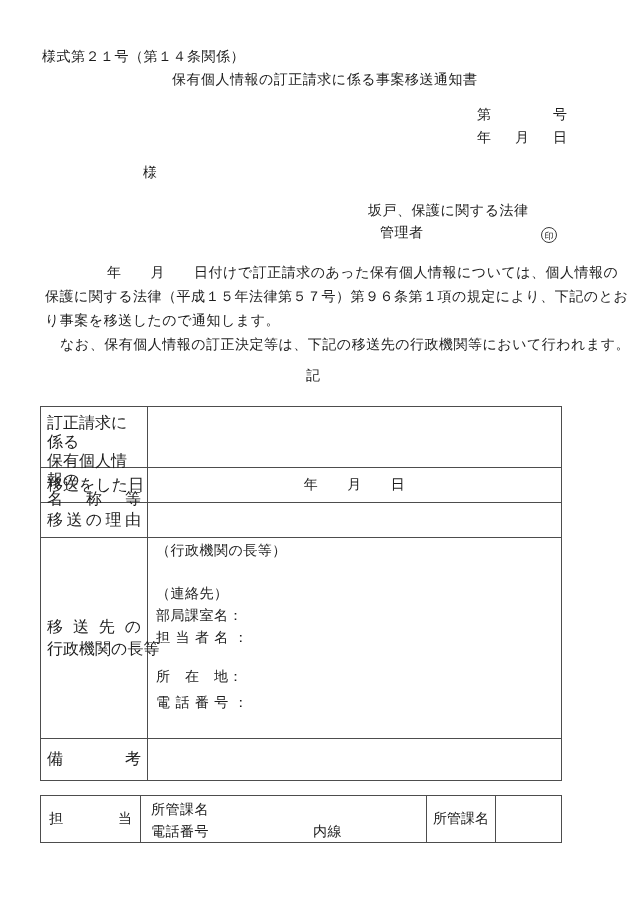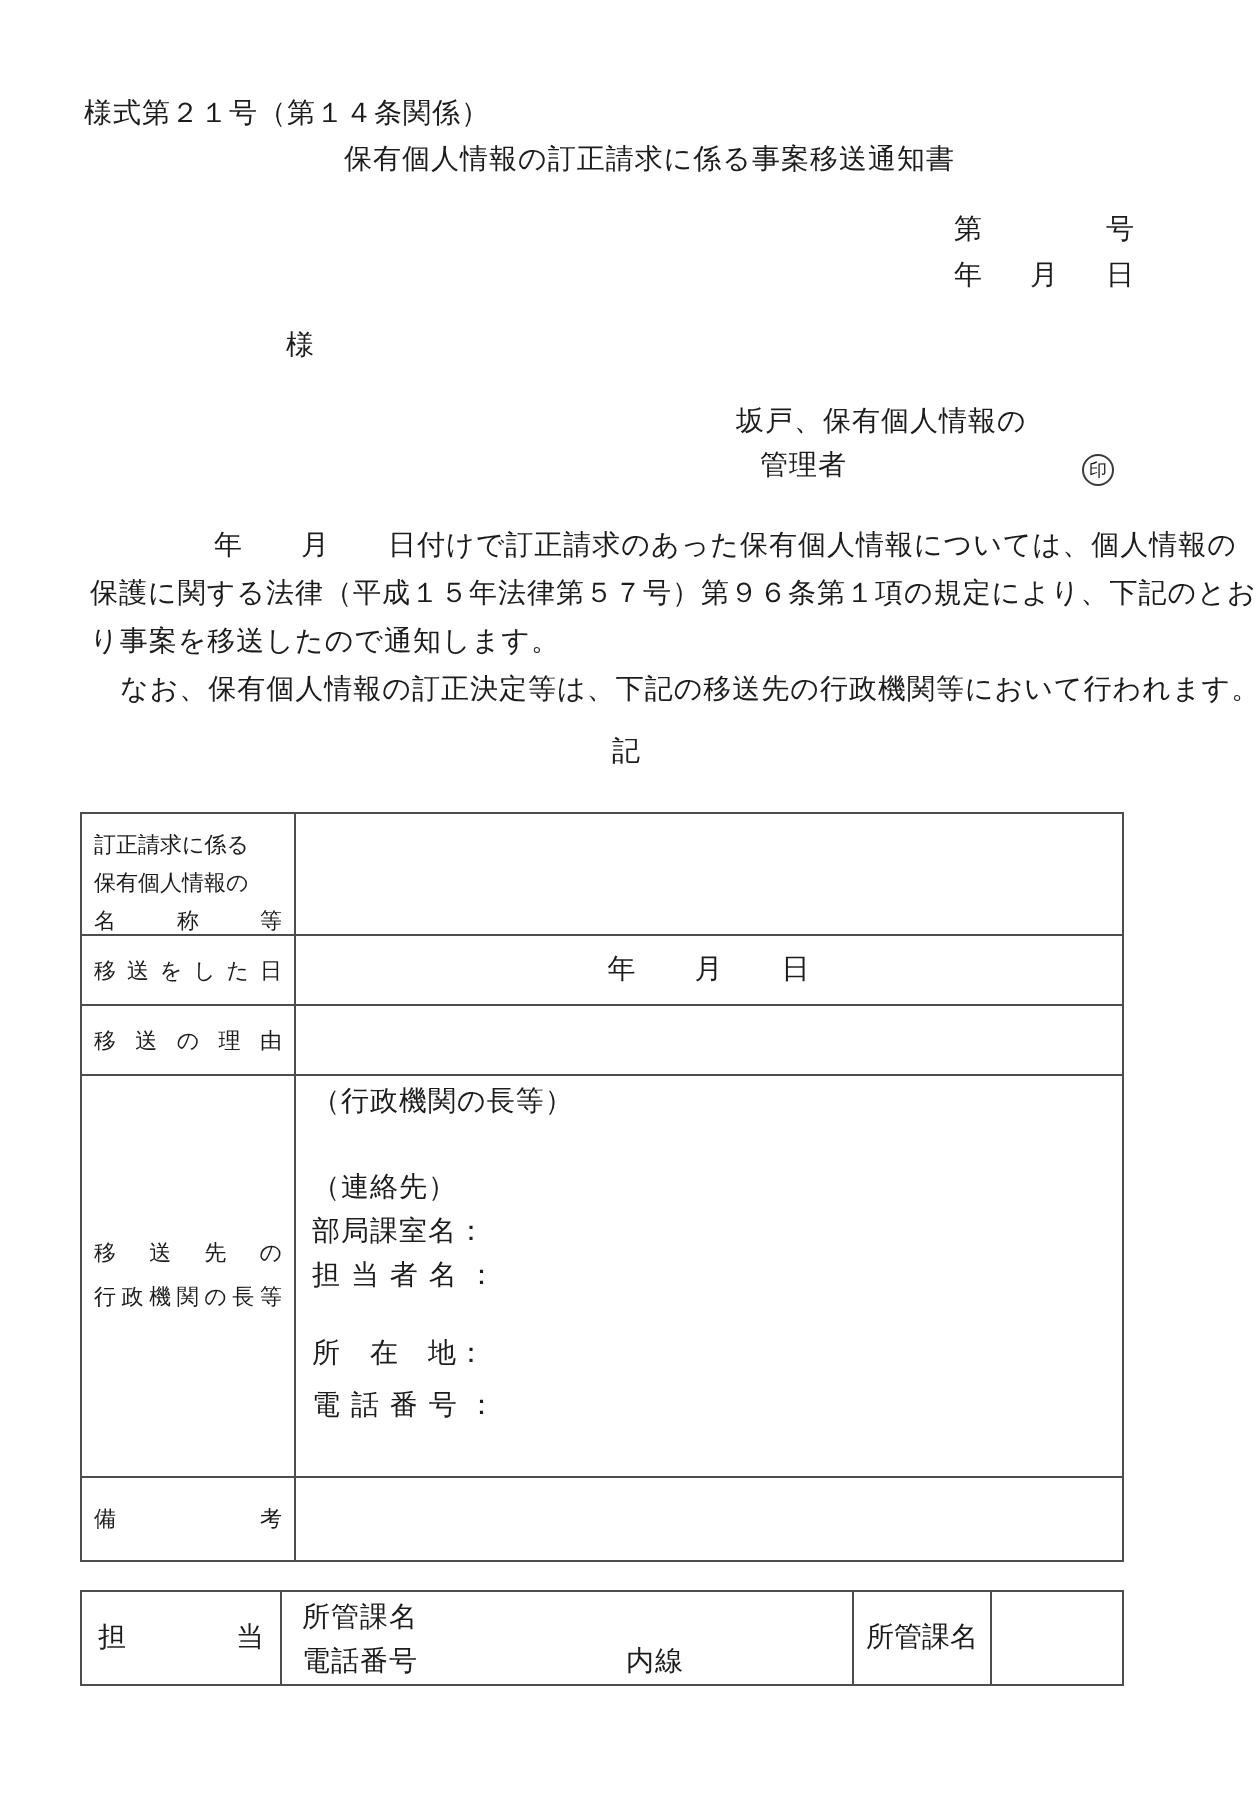--- a/index.html
+++ b/index.html
@@ -26,21 +26,21 @@
   .bl3{left:45px;top:312px;}
   .bl4{left:60px;top:336px;}
   .ki{left:306px;top:367px;}
   
   .main-table{position:absolute;left:40px;top:406px;width:522px;height:375px;
     border:1px solid #4d4d4d;box-sizing:border-box;}
   .trow{display:flex;border-bottom:1px solid #4d4d4d;box-sizing:border-box;}
   .trow:last-child{border-bottom:none;}
   .r1{height:61px;} .r2{height:35px;} .r3{height:35px;} .r4{height:201px;} .r5{height:41px;}
   .lcell{width:107px;border-right:1px solid #4d4d4d;box-sizing:border-box;
-    padding:0 6px;font-size:11px;letter-spacing:0;flex:none;}
+    padding:0 6px;font-size:16px;letter-spacing:0;flex:none;}
   .vcell{flex:1;position:relative;box-sizing:border-box;}
   .r1 .lcell{padding-top:6px;line-height:19px;}
   .r2 .lcell,.r3 .lcell,.r5 .lcell{display:flex;align-items:center;}
   .jline{width:100%;}
   .r2 .vcell{display:flex;align-items:center;justify-content:center;}
   .r4 .lcell{display:flex;flex-direction:column;justify-content:center;line-height:22px;}
   .r4 .vcell div{position:absolute;left:8px;white-space:nowrap;}
   .d-head{top:4px;} .d-contact{top:47px;} .d-dept{top:69px;}
   .d-person{top:91px;} .d-addr{top:130px;} .d-phone{top:156px;}
   
@@ -66,21 +66,21 @@
       <span>号</span>
     </div>
   <div class="abs dateline" data-justify="">
       <span>年</span>
       <span>月</span>
       <span>日</span>
     </div>
 
   <div class="abs addressee">様</div>
 
-  <div class="abs sender-org">坂戸、保有個人情報の</div>
+  <div class="abs sender-org">坂戸、保護に関する法律</div>
   <div class="abs sender-title">管理者</div>
   <div class="abs seal">印</div>
 
   <div class="abs bl1">年　　月　　日付けで訂正請求のあった保有個人情報については、個人情報の</div>
   <div class="abs bl2">保護に関する法律（平成１５年法律第５７号）第９６条第１項の規定により、下記のとお</div>
   <div class="abs bl3">り事案を移送したので通知します。</div>
   <div class="abs bl4">なお、保有個人情報の訂正決定等は、下記の移送先の行政機関等において行われます。</div>
   <div class="abs ki">記</div>
 
   <div class="main-table">

